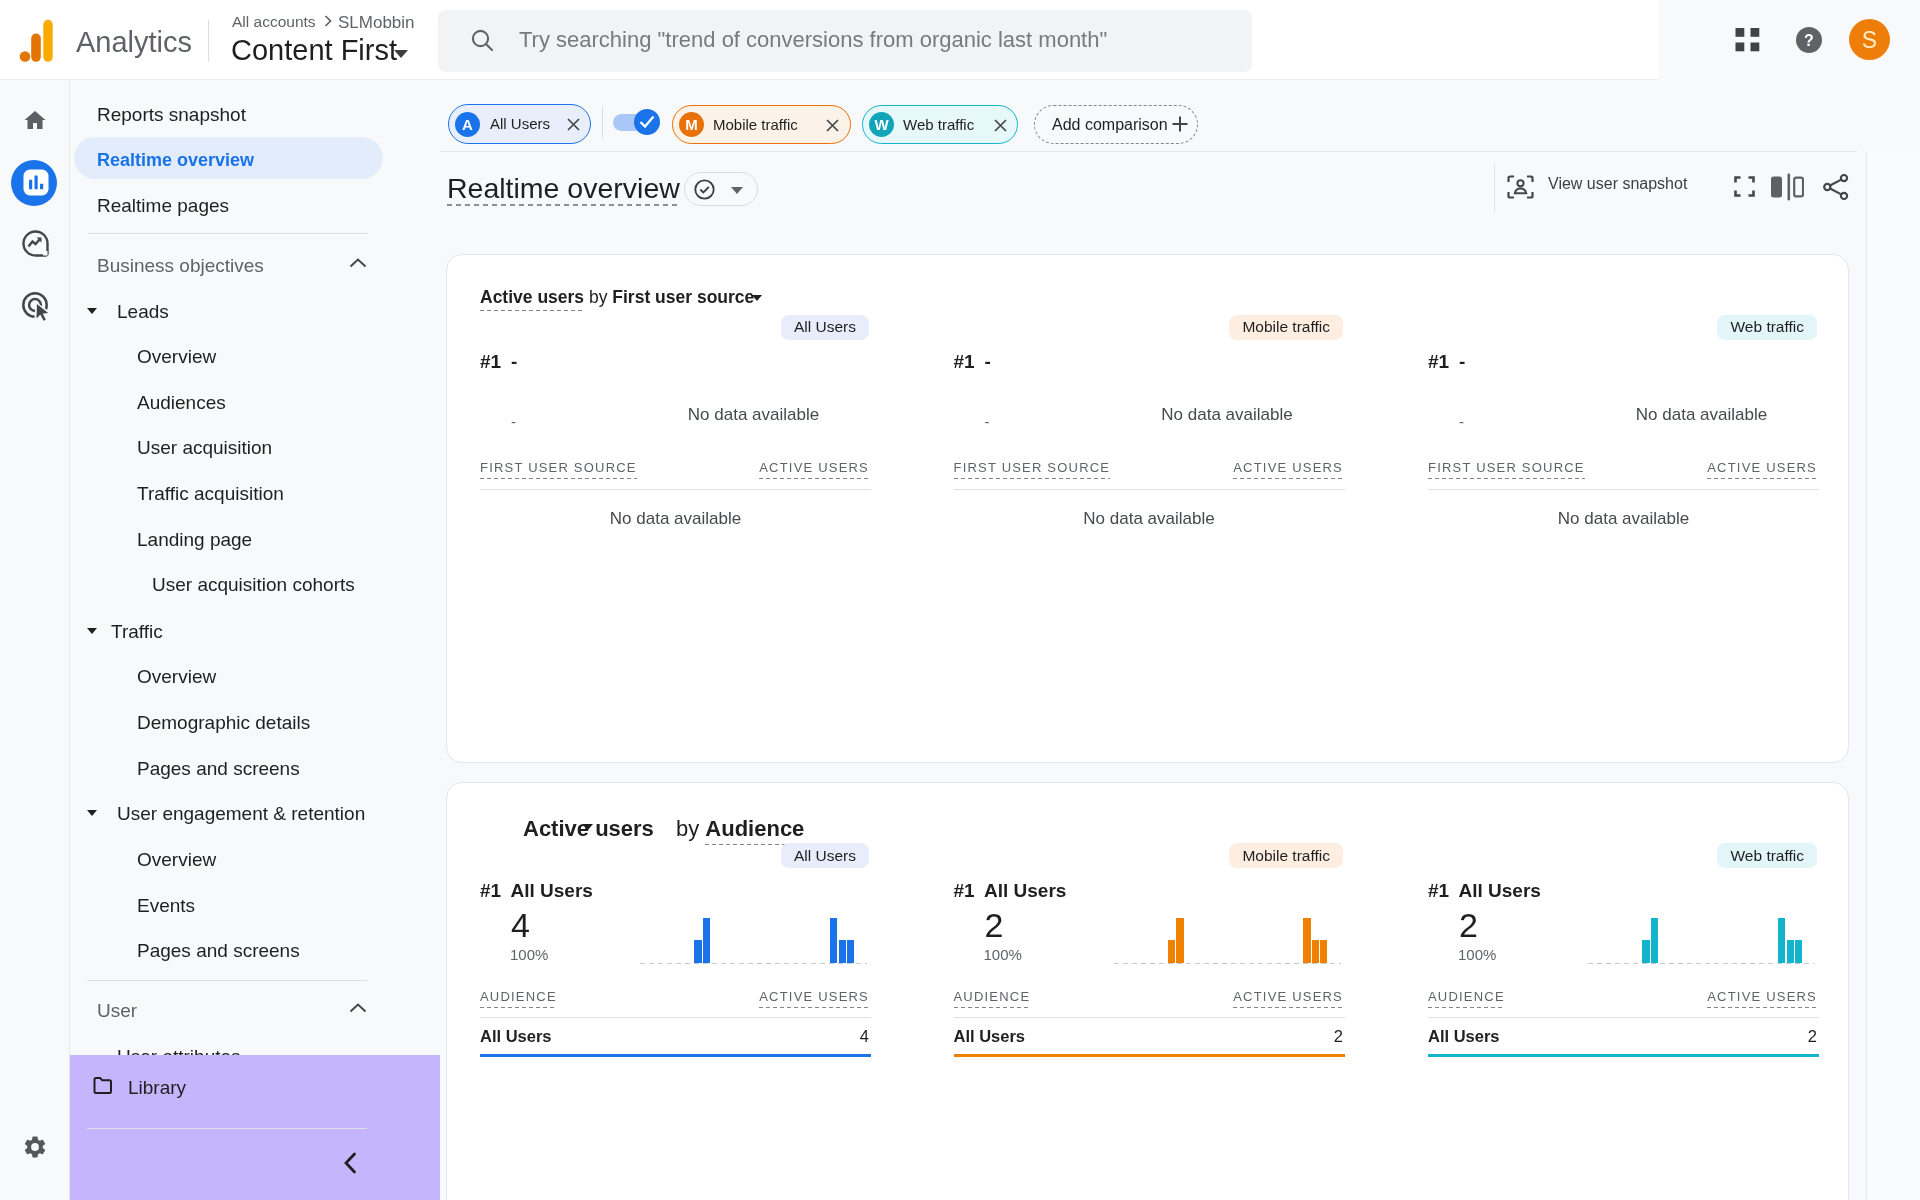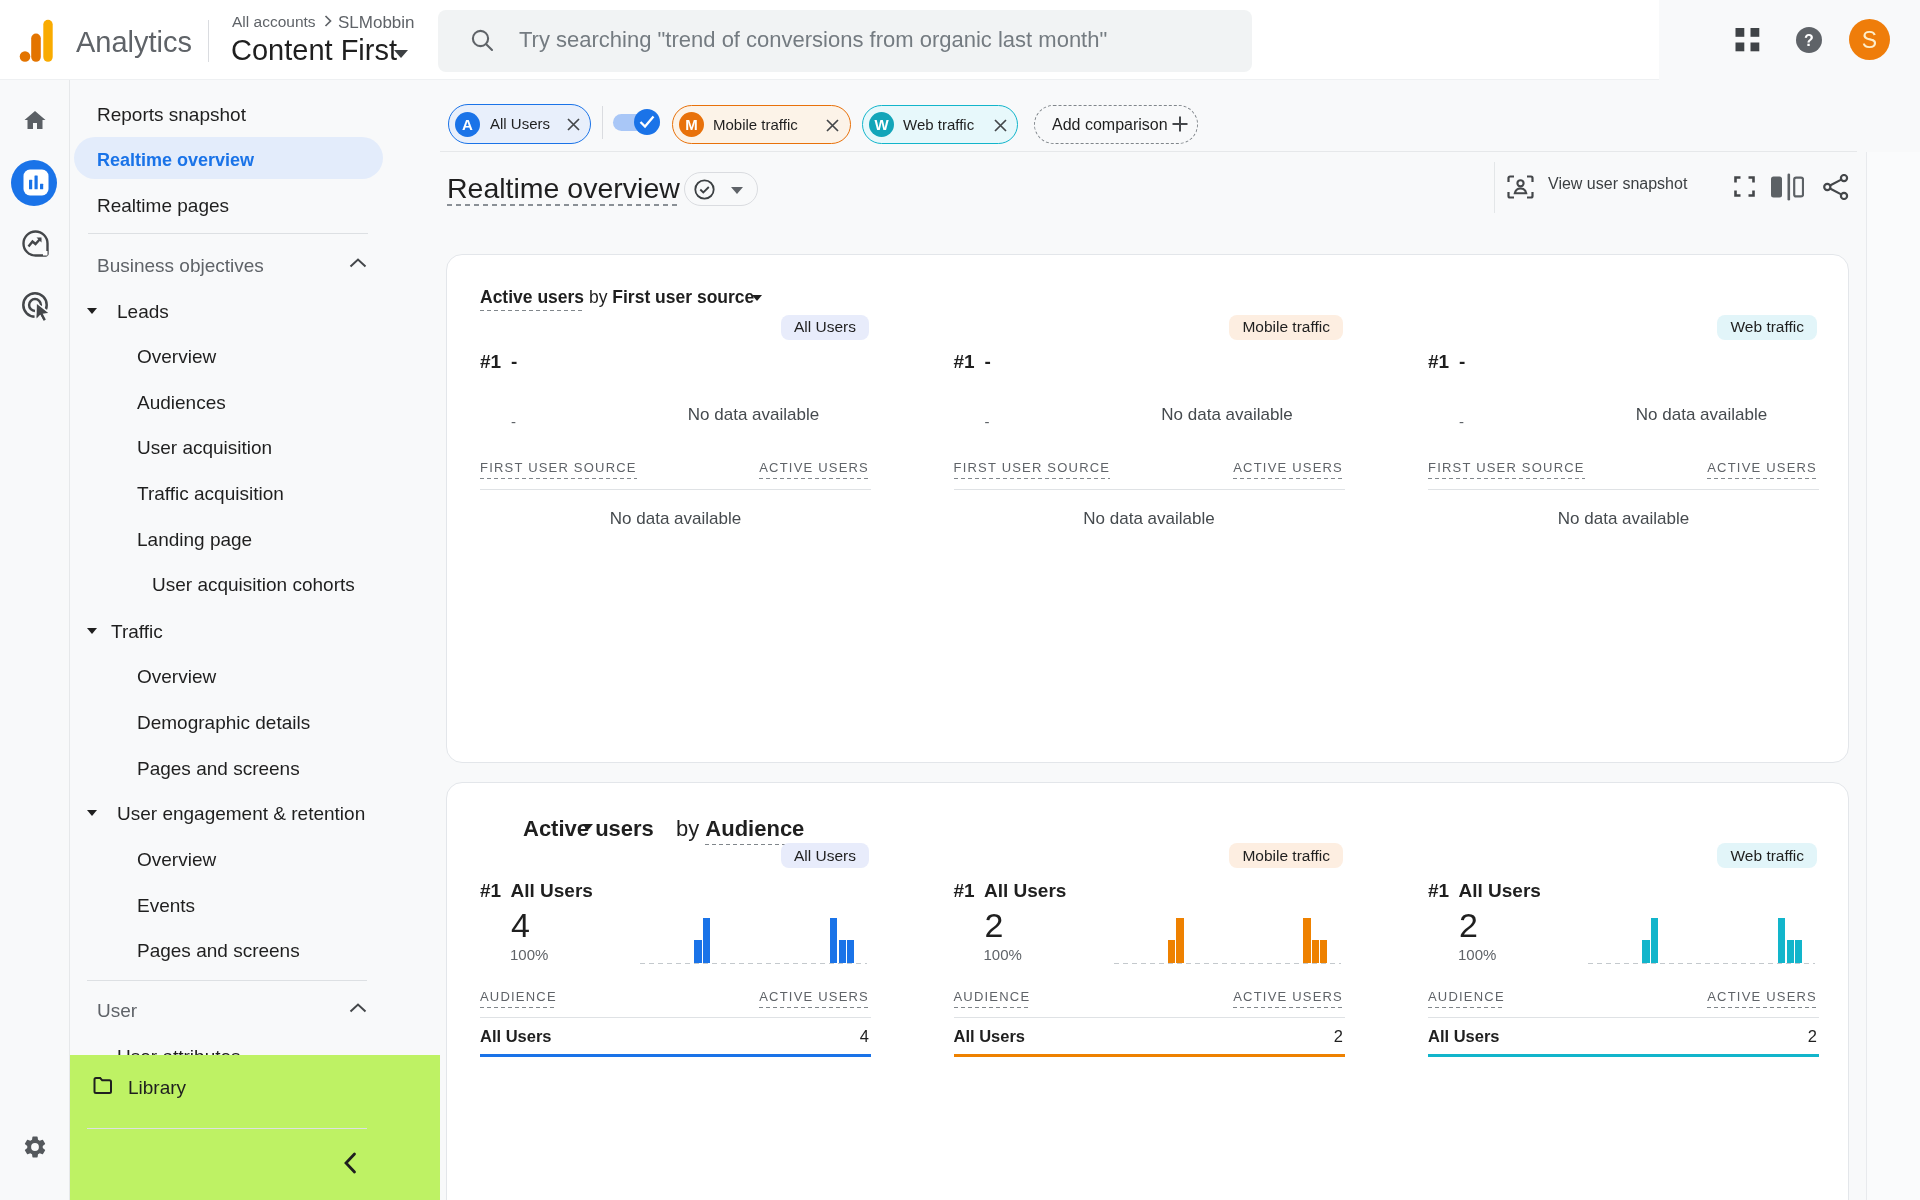--- a/index.html
+++ b/index.html
@@ -112,21 +112,21 @@
     <div class="abs" style="left:67px;top:769px;">Overview</div>
     <div class="abs" style="left:67px;top:815px;">Events</div>
     <div class="abs" style="left:67px;top:860px;">Pages and screens</div>
     <div class="abs" style="left:17px;top:899.5px;width:280px;height:1px;background:#dde0e3;"></div>
     <div class="abs" style="left:27px;top:920px;color:#5f6368;">User</div>
     <svg class="abs" style="left:279px;top:923px;" width="18" height="10" viewBox="0 0 18 10">
         <path d="M1.5 8.5 L9 1.5 L16.5 8.5" fill="none" stroke="#44474a" stroke-width="2"></path>
       </svg>
     <div class="abs" style="left:47px;top:966px;">User attributes</div>
 
-    <div class="abs" style="left:0;top:975px;width:370px;height:145px;background:#bef264;">
+    <div class="abs" style="left:0;top:975px;width:370px;height:145px;background:#c4b5fd;">
       <svg class="abs" style="left:22px;top:21px;" width="21" height="19" viewBox="0 0 21 19">
           <path d="M2.5 3.5 a1.5 1.5 0 0 1 1.5-1.5 h4.2 l2 2.3 h7.3 a1.5 1.5 0 0 1 1.5 1.5 v9.7 a1.5 1.5 0 0 1 -1.5 1.5 h-13.5 a1.5 1.5 0 0 1 -1.5-1.5 z" fill="none" stroke="#1f1f1f" stroke-width="2"></path>
         </svg>
       <div class="abs" style="left:58px;top:22px;">Library</div>
       <div class="abs" style="left:17px;top:72.5px;width:280px;height:1px;background:#dde0e3;"></div>
     </div>
     <svg class="abs" style="left:273px;top:1072px;" width="14" height="22" viewBox="0 0 14 22">
         <path d="M11.5 2 L3 11 L11.5 20" fill="none" stroke="#1f1f1f" stroke-width="2.8" stroke-linecap="round"></path>
       </svg>
   </div>

